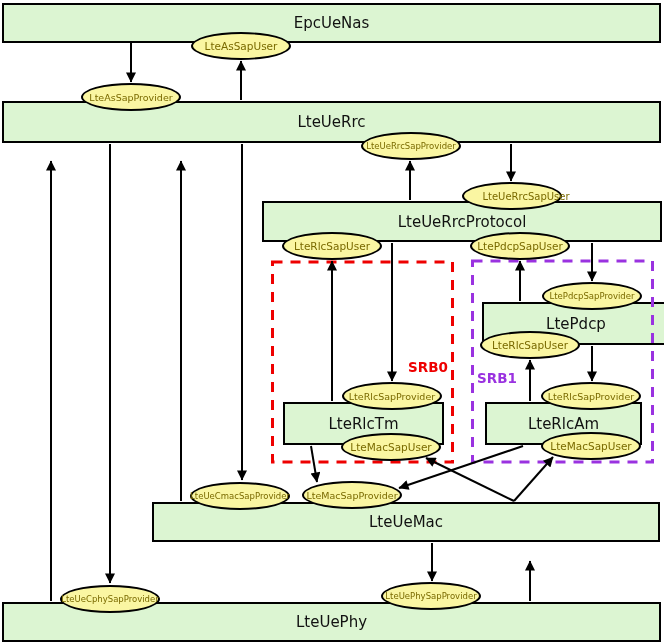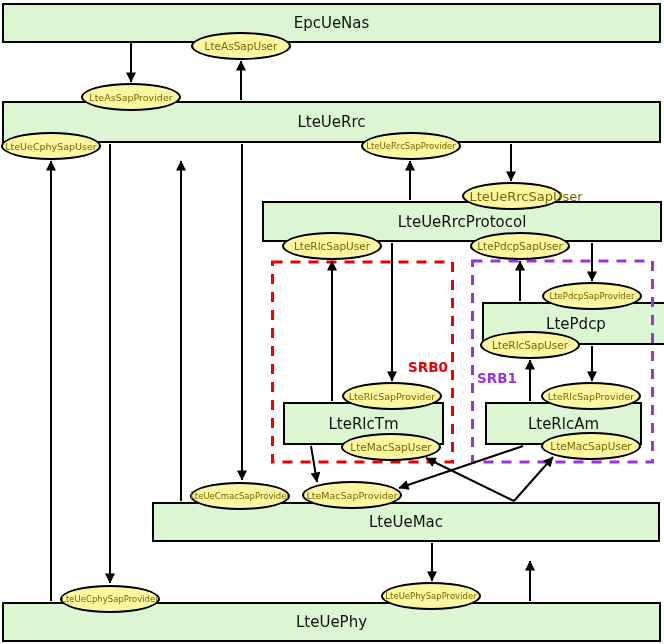--- a/index.html
+++ b/index.html
@@ -84,28 +84,25 @@
     <line class="arrow" x1="432" y1="543" x2="432" y2="581" marker-end="url(#ah)"></line>
     <line class="arrow" x1="530" y1="601" x2="530" y2="561" marker-end="url(#ah)"></line>
   </svg>
 
   <div class="sap" style="left:191px;top:32px;">
     <span class="sap-label">LteAsSapUser</span>
     </div>
   <div class="sap" style="left:81px;top:83px;">
     <span class="sap-label" style="font-size: 9.5px;">LteAsSapProvider</span>
     </div>
-  <div class="sap" style="left:1px;top:132px;">
-    <span class="sap-label" style="font-size: 9.5px;">LteUeCphySapUser</span>
-    </div>
   <div class="sap" style="left:361px;top:132px;">
     <span class="sap-label" style="font-size: 8.5px;">LteUeRrcSapProvider</span>
     </div>
   <div class="sap" style="left:462px;top:182px;">
-    <span class="sap-label" style="font-size: 13px; padding-left: 28px;">LteUeRrcSapUser</span>
+    <span class="sap-label" style="font-size: 10px; padding-left: 28px;">LteUeRrcSapUser</span>
     </div>
   <div class="sap" style="left:282px;top:232px;">
     <span class="sap-label">LteRlcSapUser</span>
     </div>
   <div class="sap" style="left:470px;top:232px;">
     <span class="sap-label">LtePdcpSapUser</span>
     </div>
   <div class="sap" style="left:542px;top:282px;">
     <span class="sap-label" style="font-size: 8.5px;">LtePdcpSapProvider</span>
     </div>

